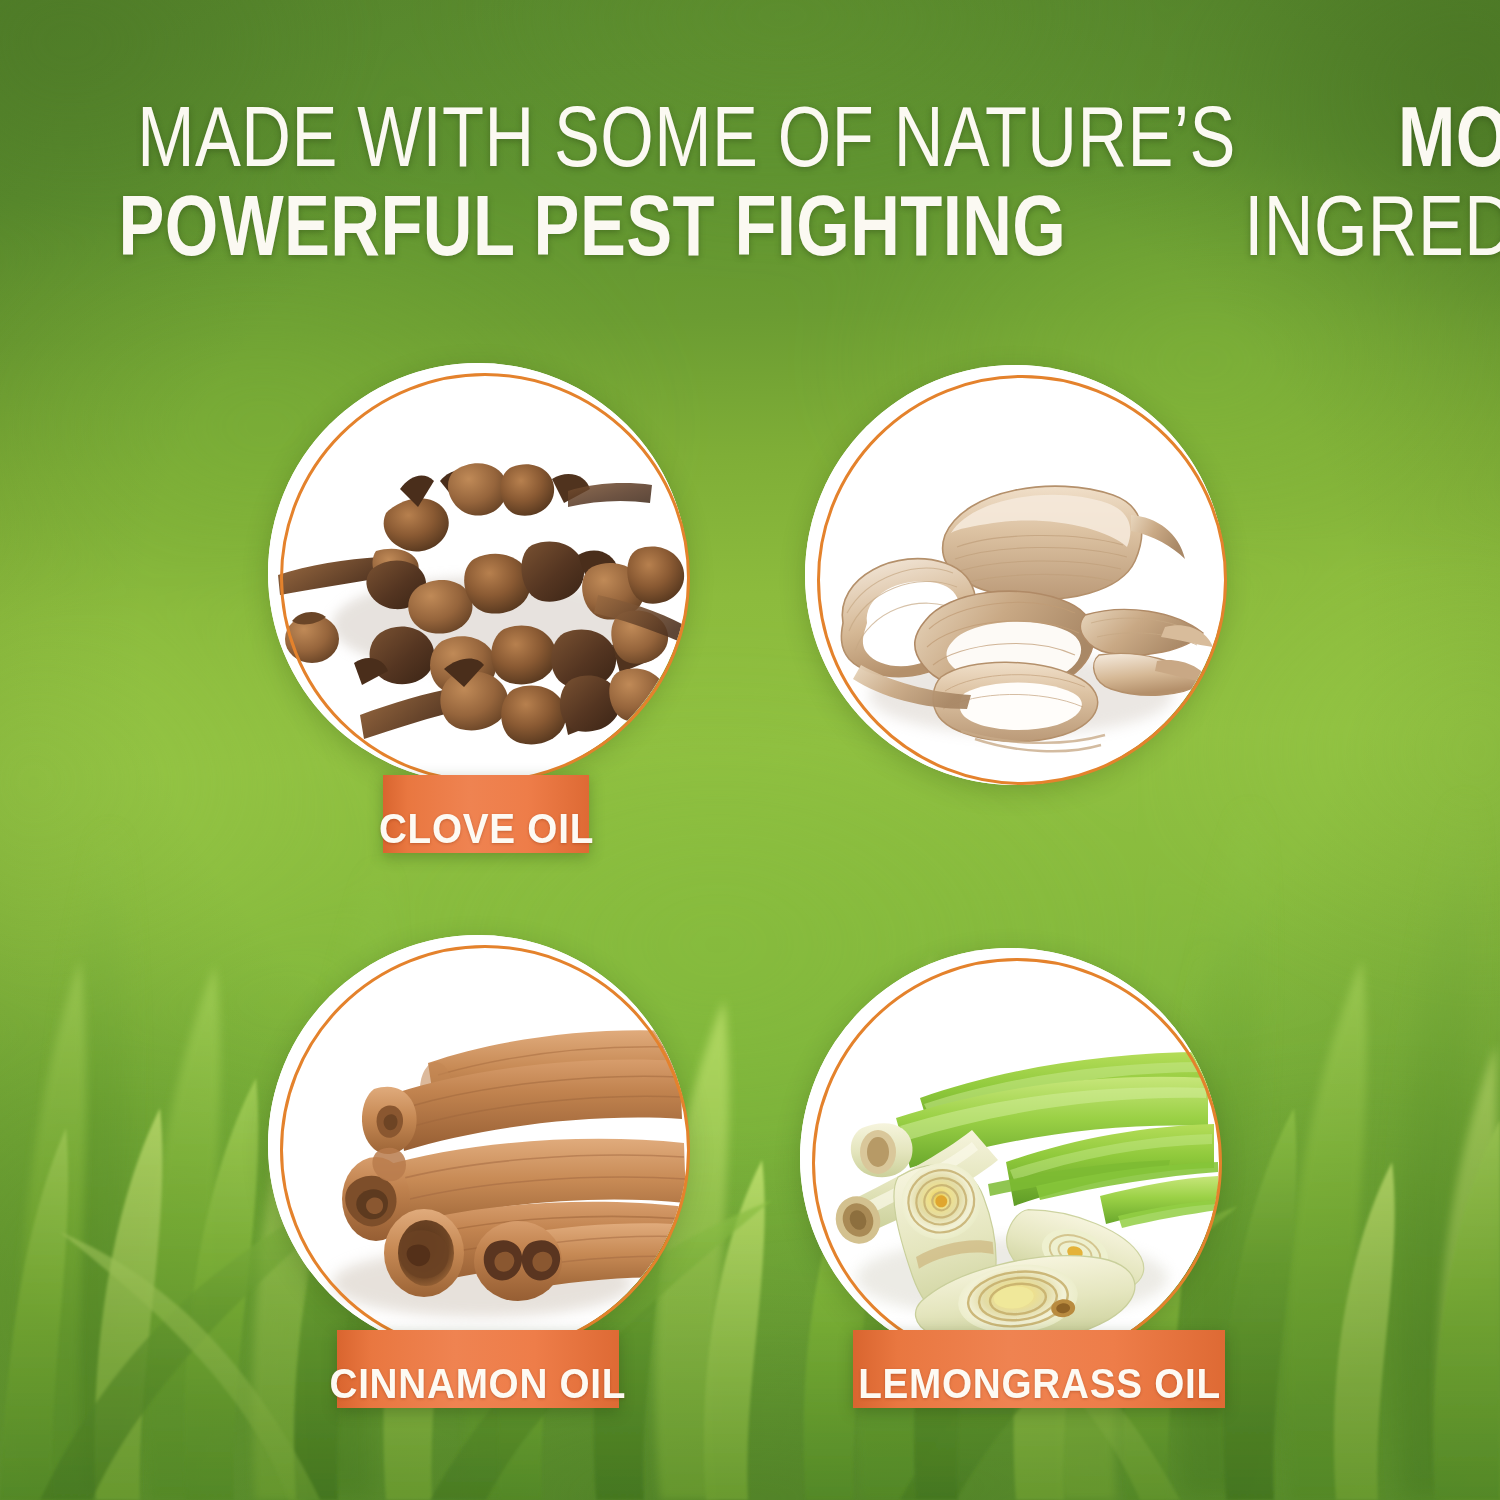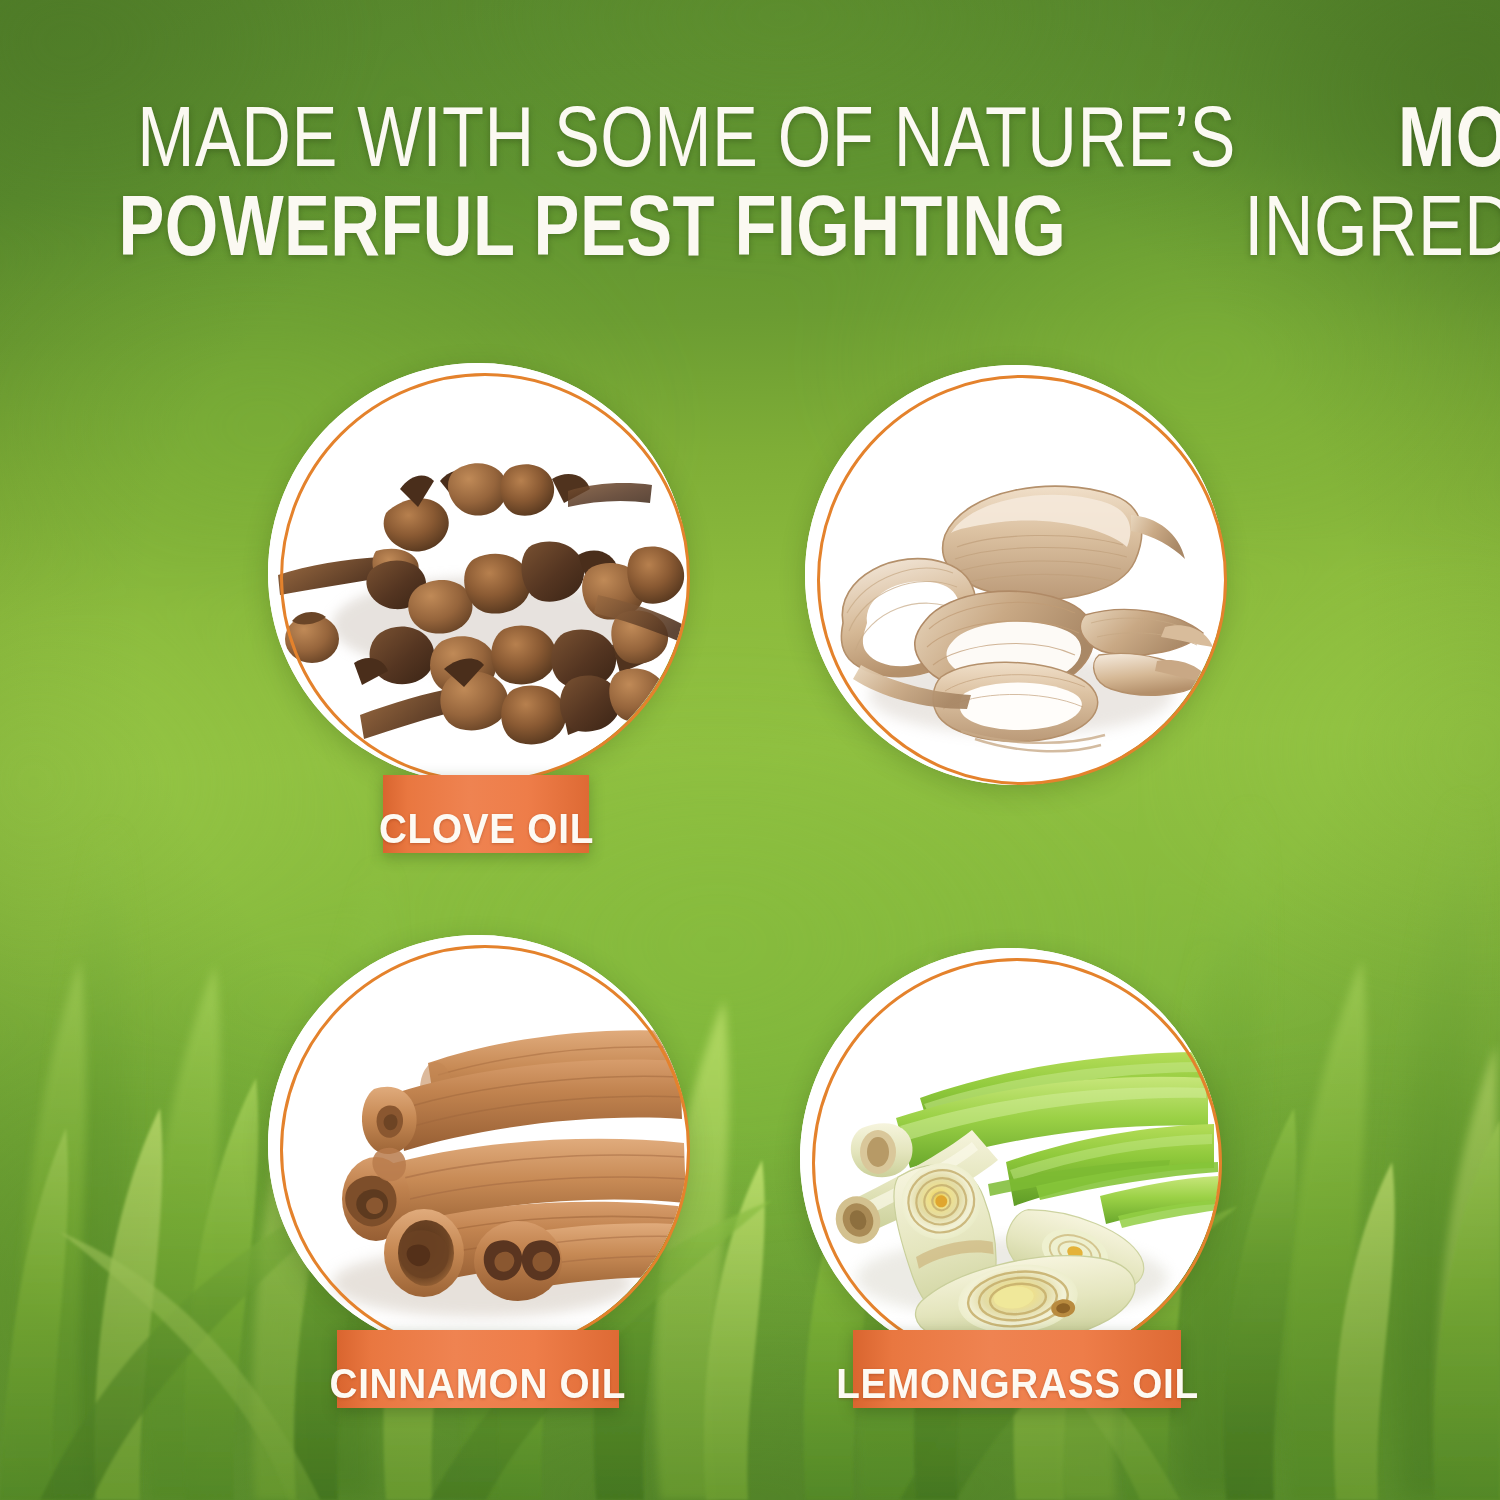--- a/index.html
+++ b/index.html
@@ -680,17 +680,17 @@
 
   <div class="badge" style="left:383px; top:775px; width:206px;">
     <span>CLOVE OIL</span>
   </div>
 
 
   <div class="badge" style="left:325px; top:1330px; width:282px;margin-left:12px;">
     <span>CINNAMON OIL</span>
   </div>
 
-  <div class="badge" style="left:853px; top:1330px; width:328px;">
+  <div class="badge" style="left:853px; top:1330px; width:372px;">
     <span>LEMONGRASS OIL</span>
   </div>
 
 </div>
 
 </body></html>

